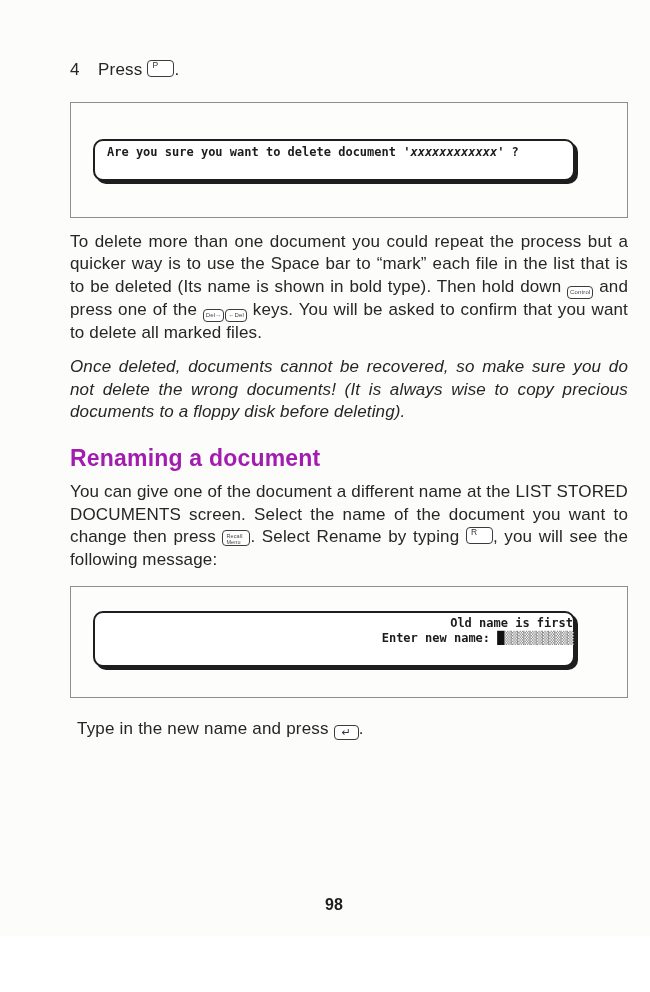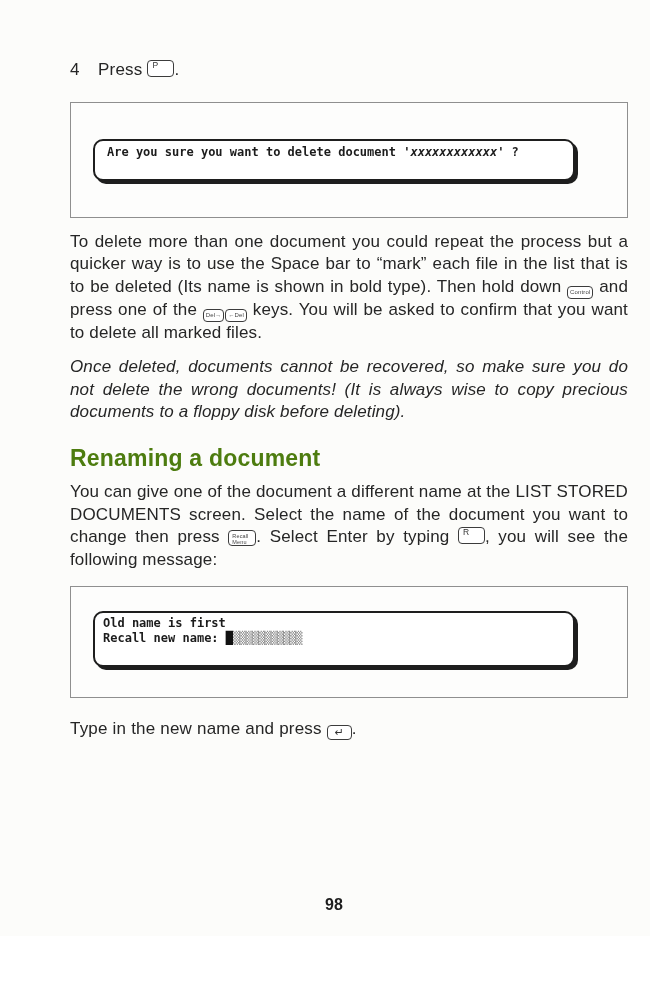--- a/index.html
+++ b/index.html
@@ -13,21 +13,21 @@
     padding-left:18px;
   }
   .content{padding:60px 40px 0 52px;}
   .step{font-size:17px;letter-spacing:.2px;}
   .step-num{display:inline-block;width:28px;}
   .body-par{
     font-size:17px;line-height:22.4px;letter-spacing:.15px;
     text-align:justify;margin:0;
   }
   .heading{
-    font-size:23px;font-weight:bold;color:#4d7c0f;
+    font-size:23px;font-weight:bold;color:#a21caf;
     letter-spacing:.2px;margin:22px 0 0 0;
   }
   
   .figure{
     border:1px solid #8f8f8f;
     width:558px;box-sizing:border-box;
     background:#fdfdfc;
   }
   .figure-1{margin-top:22px;height:116px;}
   .figure-2{margin-top:15px;height:112px;}
@@ -36,21 +36,21 @@
     box-sizing:border-box;
     border:2.5px solid #1e1e1e;
     border-radius:10px;
     background:#fff;
     box-shadow:3px 3px 0 #1e1e1e;
     font-family:"DejaVu Sans Mono", monospace;
     font-weight:700;
     font-size:12px;line-height:15px;color:#1c1c1c;
   }
   .screen-1{margin:36px 0 0 22px;width:482px;height:42px;padding:4px 0 0 12px;}
-  .screen-2{margin:24px 0 0 22px;width:482px;height:56px;padding:3px 0 0 8px;}
+  .screen-2{margin:24px 0 0 22px;width:482px;height:56px;padding:3px 0 0 8px;text-align:right;}
   .sline{white-space:pre;}
   .doc-name{font-style:italic;}
   .strong-key{text-shadow:.6px 0 0 currentColor;}
   .cursor-block{color:#111;}
   .field-blocks{color:#8d8d8d;letter-spacing:-1px;}
   
   .key{
     position:relative;display:inline-block;vertical-align:-2px;
     border:1.5px solid #3c3c3c;border-radius:4px;background:#fff;
     box-sizing:border-box;
@@ -108,32 +108,32 @@
       <span class="key key-small key-del">Del→</span><span class="key key-small key-del">←Del</span>
       <span>keys. You will be asked to confirm that you want to delete all marked files.</span>
     </p>
 
     <p class="body-par" style="margin-top:12px;font-style:italic;">Once deleted, documents cannot be recovered, so make sure you do not delete the wrong documents! (It is always wise to copy precious documents to a floppy disk before deleting).</p>
 
     <h2 class="heading">Renaming a document</h2>
 
     <p class="body-par" style="margin-top:9px;">
       <span>You can give one of the document a different name at the LIST STORED DOCUMENTS screen.  Select the name of the document you want to change then press</span>
-      <span class="key key-two-line"><span>Recall</span><br><span>Menu</span></span><span>.  Select Enter by typing</span>
+      <span class="key key-two-line"><span>Recall</span><br><span>Menu</span></span><span>.  Select Rename by typing</span>
       <span class="key key-letter"><span class="kmain">R</span></span><span>, you will see the following message:</span>
     </p>
 
     <div class="figure figure-2">
       <div class="screen screen-2">
         <div class="sline">Old name is first</div>
-        <div class="sline"><span>Recall new name: </span><span class="cursor-block">█</span><span class="field-blocks">▒▒▒▒▒▒▒▒▒▒▒</span></div>
+        <div class="sline"><span>Enter new name: </span><span class="cursor-block">█</span><span class="field-blocks">▒▒▒▒▒▒▒▒▒▒▒</span></div>
       </div>
     </div>
 
-    <div class="step" style="margin-top:21px;">
+    <div class="step" style="margin-top:21px;margin-left:7px;">
       <span>Type in the new name and press</span>
       <span class="key key-return">↵</span><span>.</span>
     </div>
 
   </div>
 
   <div class="page-number">98</div>
 </div>
 
 </body></html>

